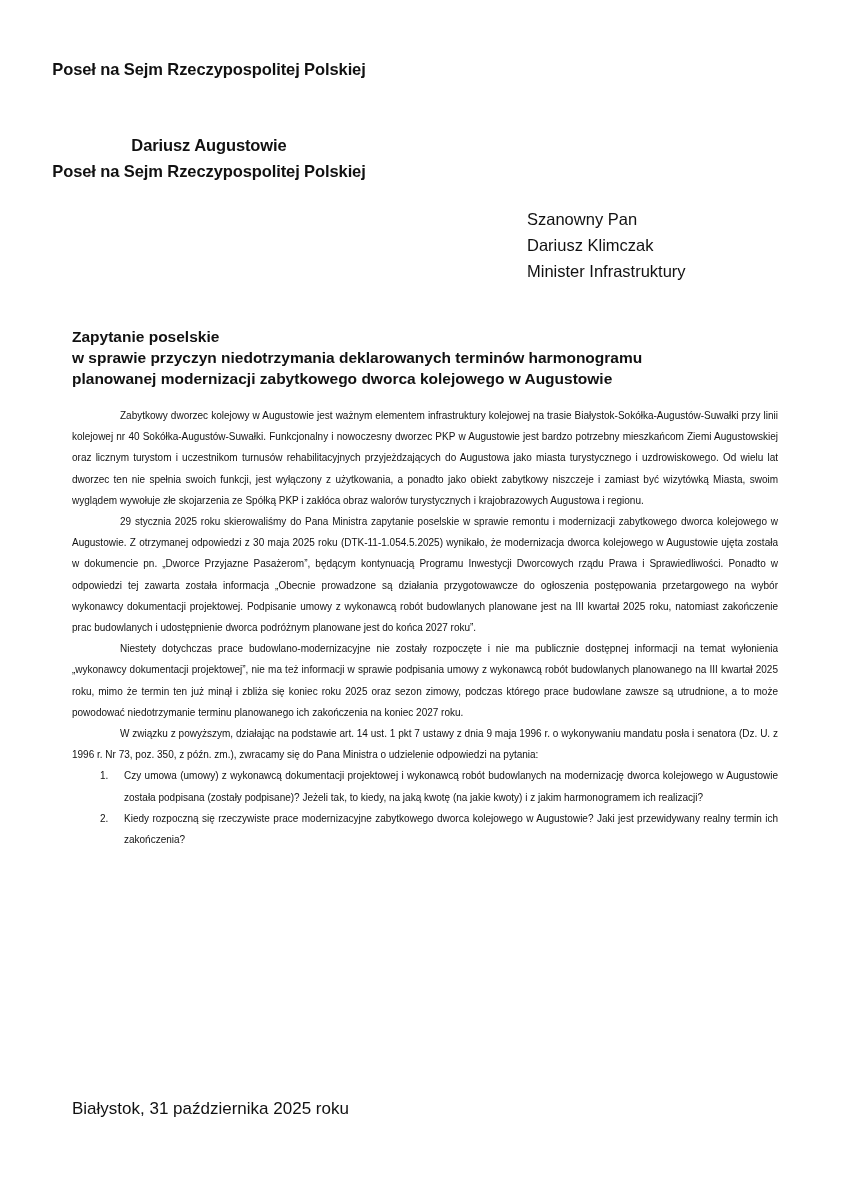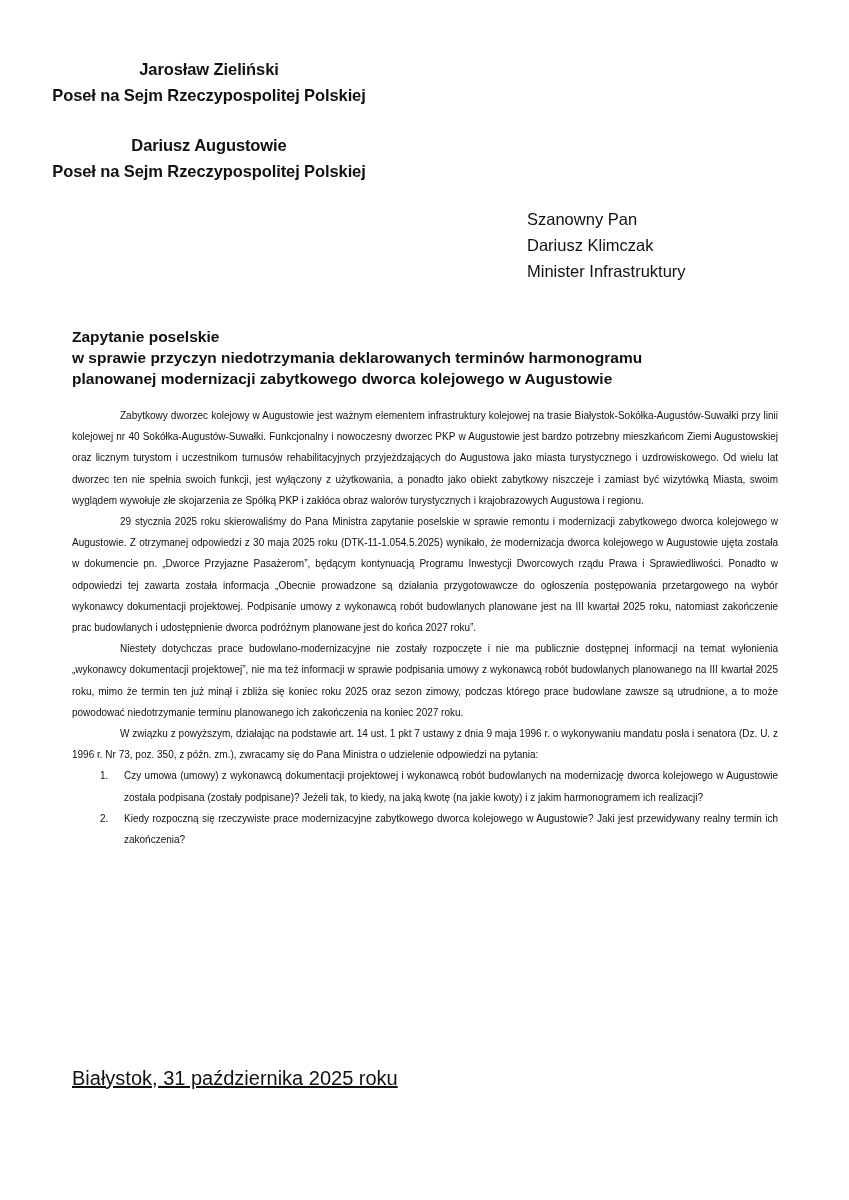--- a/index.html
+++ b/index.html
@@ -85,34 +85,32 @@
     }
     .questions .num {
       position: absolute;
       left: 28px;
       top: 0;
     }
 
     .signature-date {
       position: absolute;
       left: 72px;
-      top: 1068px;
-      font-size: 20px;
+      top: 1099px;
+      font-size: 17px;
       line-height: 20px;
       white-space: nowrap;
-      text-decoration: underline;
     }
   </style>
 </head>
 <body>
 
 <div class="page">
 
   <div class="sender sender-1">
-    <span class="line">Jarosław Zieliński</span>
     <span class="line">Poseł na Sejm Rzeczypospolitej Polskiej</span>
   </div>
 
   <div class="sender sender-2">
     <span class="line">Dariusz Augustowie</span>
     <span class="line">Poseł na Sejm Rzeczypospolitej Polskiej</span>
   </div>
 
   <div class="recipient">
     <span class="line">Szanowny Pan</span>

